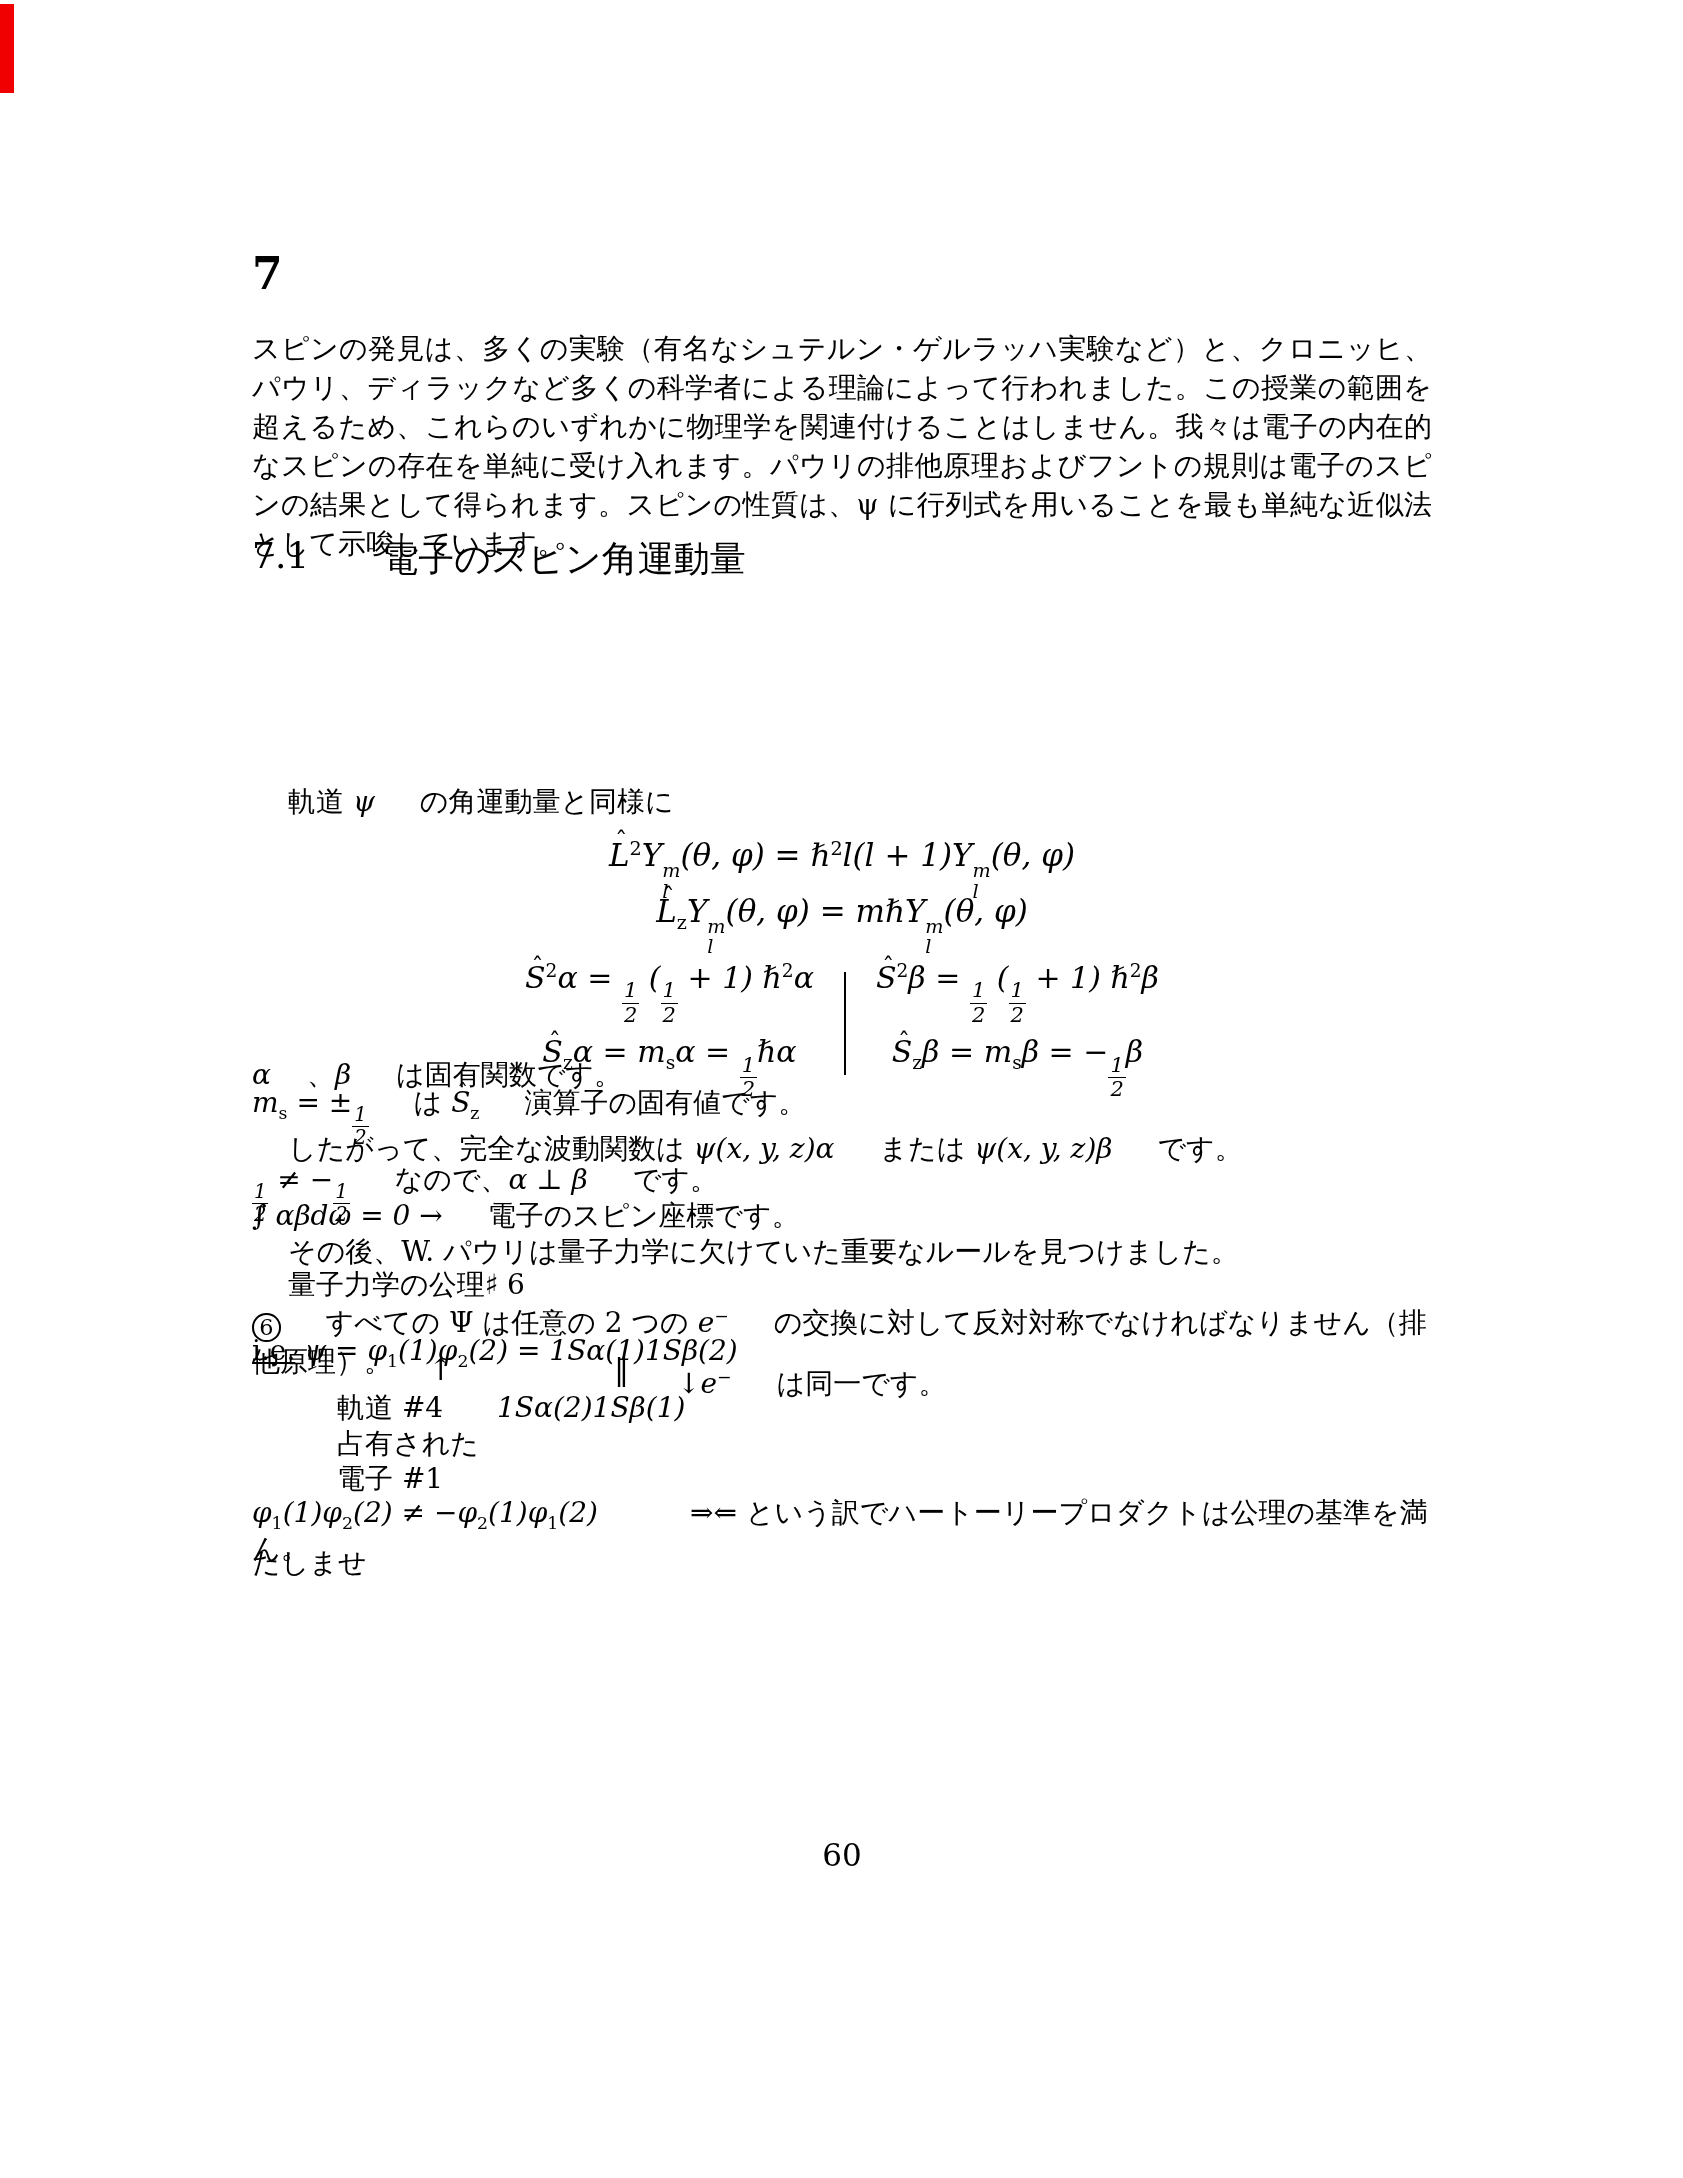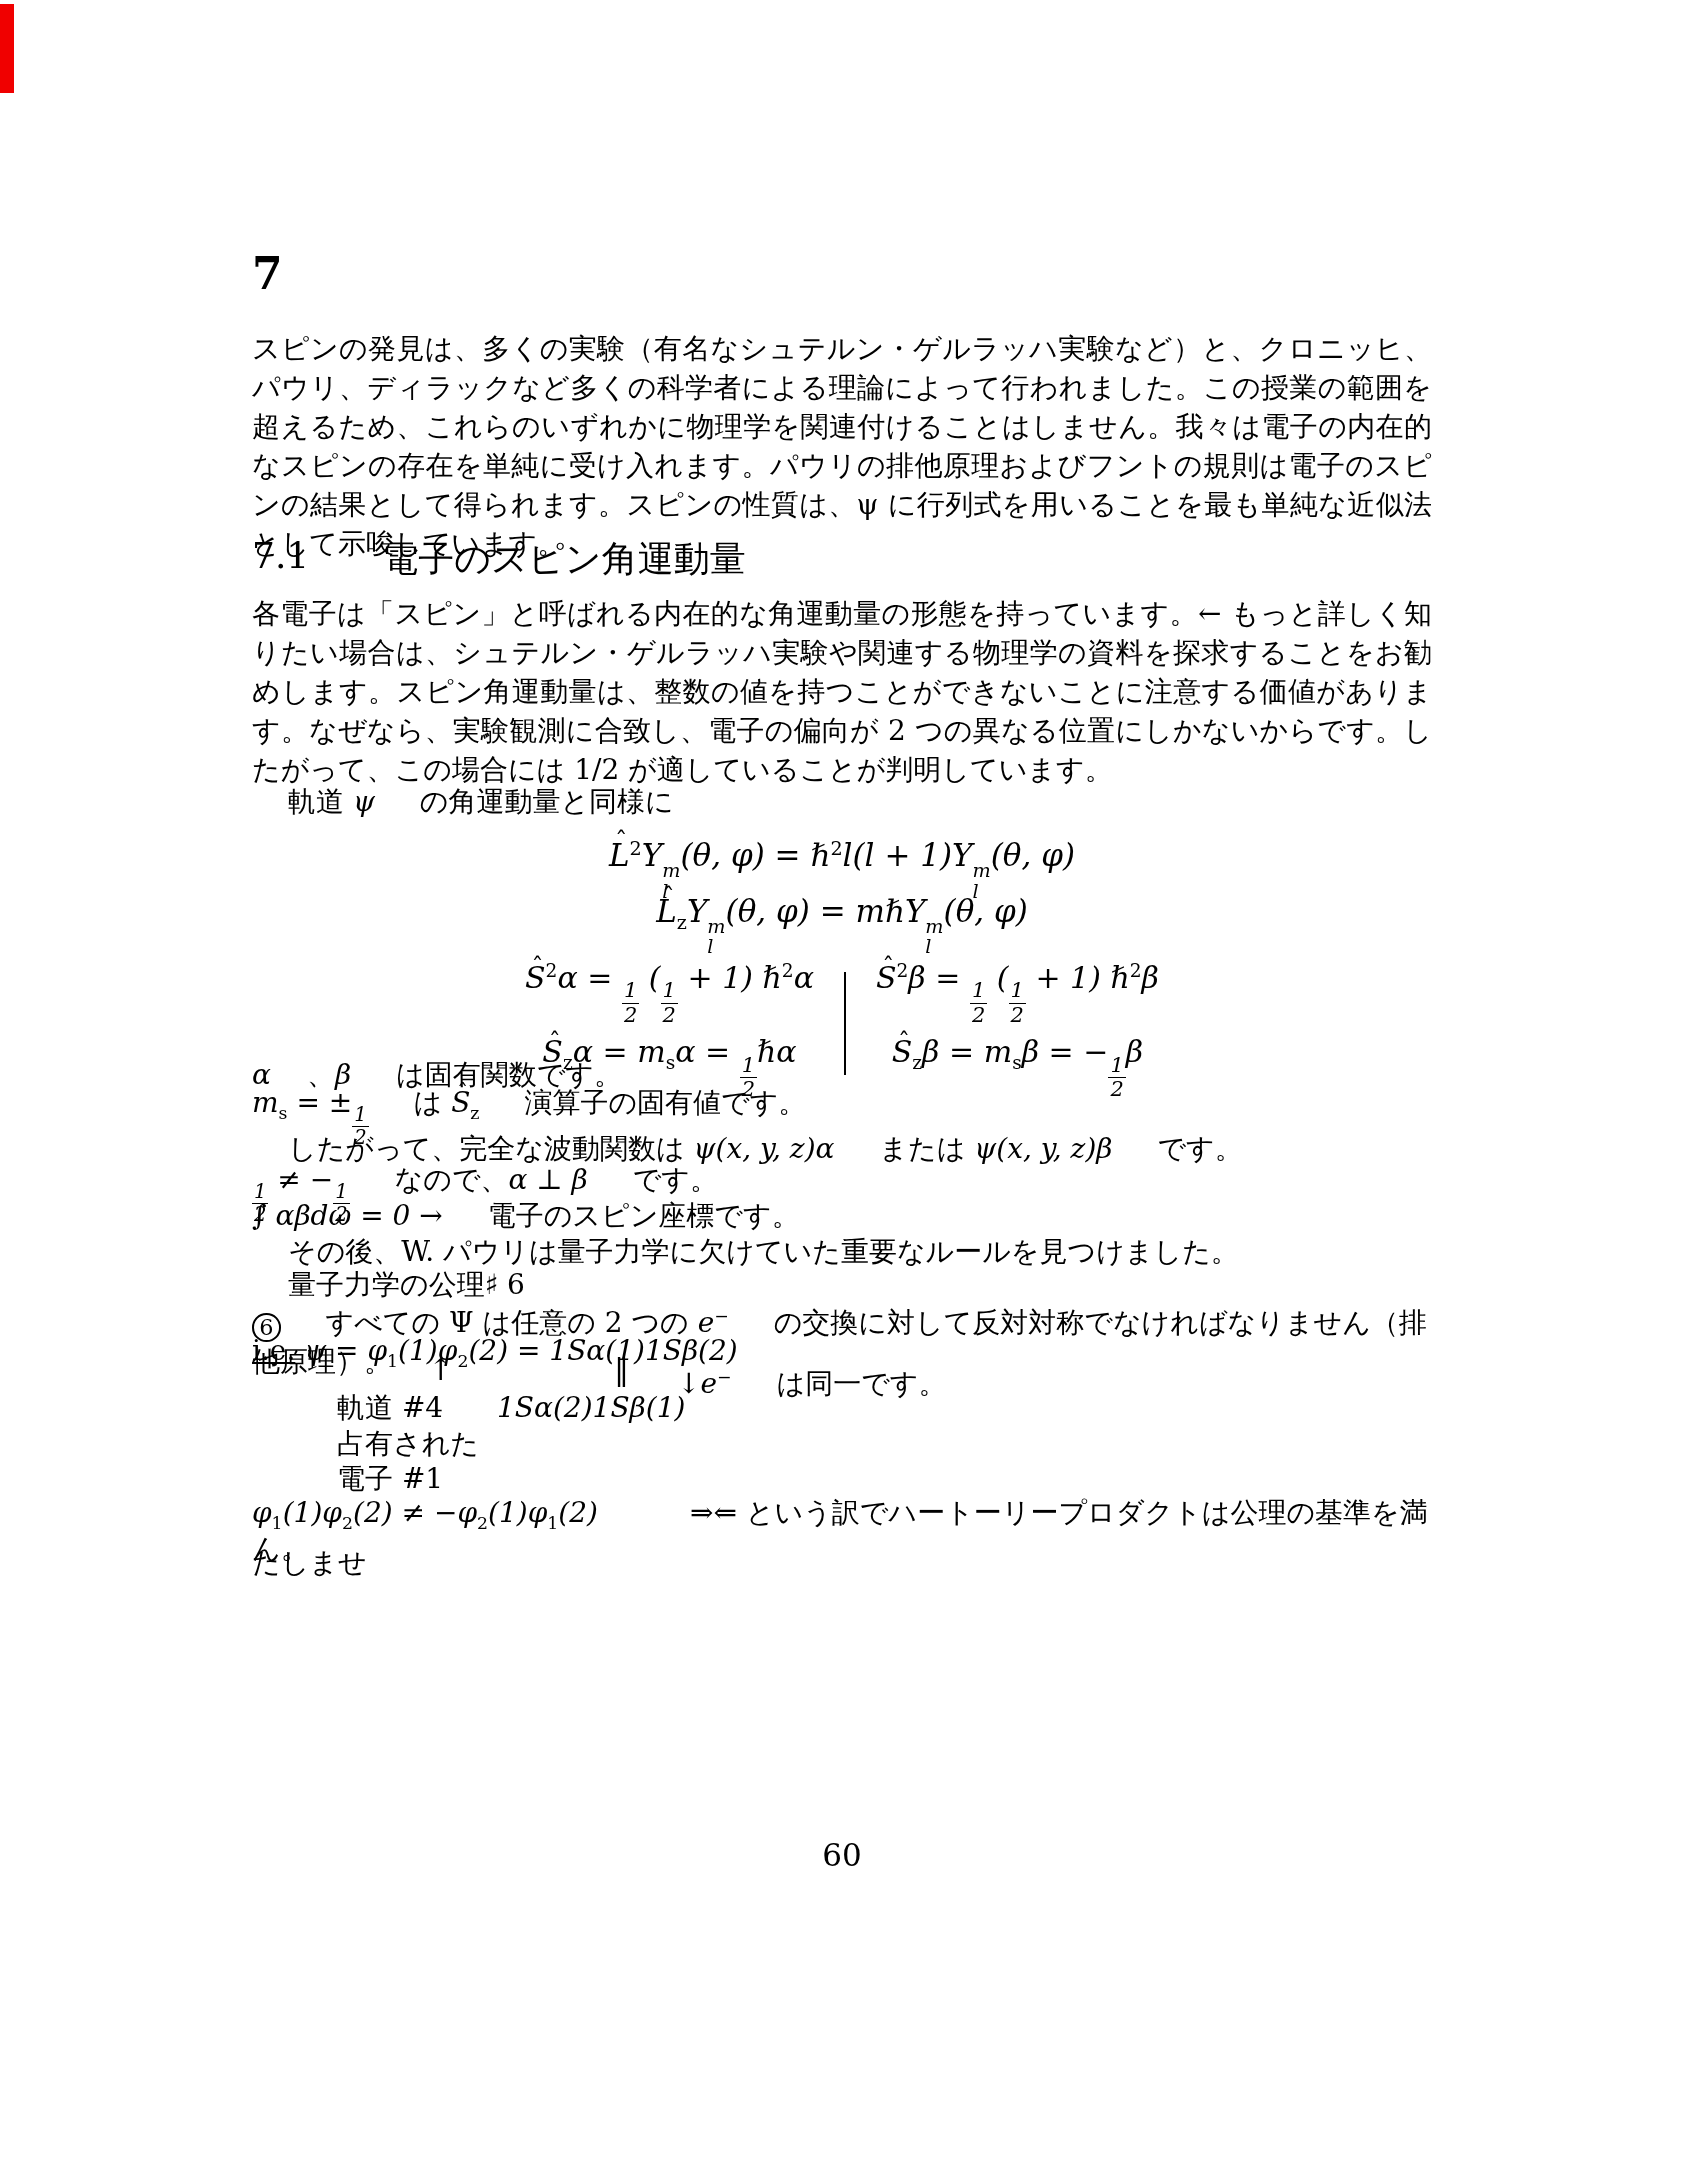--- a/index.html
+++ b/index.html
@@ -54,21 +54,20 @@
     <span class="num">7</span>
   </div>
 
   <div class="abs jp just" style="top:329px;">スピンの発見は、多くの実験（有名なシュテルン・ゲルラッハ実験など）と、クロニッヒ、パウリ、ディラックなど多くの科学者による理論によって行われました。この授業の範囲を超えるため、これらのいずれかに物理学を関連付けることはしません。我々は電子の内在的なスピンの存在を単純に受け入れます。パウリの排他原理およびフントの規則は電子のスピンの結果として得られます。スピンの性質は、ψ に行列式を用いることを最も単純な近似法として示唆しています。</div>
 
   <div class="abs h2" style="top:535px;">
     <span class="num">7.1</span>
     <span>電子のスピン角運動量</span>
   </div>
 
-  <div class="abs jp just" style="top:594px;">各電子は「スピン」と呼ばれる内在的な角運動量の形態を持っています。← もっと詳しく知りたい場合は、シュテルン・ゲルラッハ実験や関連する物理学の資料を探求することをお勧めします。スピン角運動量は、整数の値を持つことができないことに注意する価値があります。なぜなら、実験観測に合致し、電子の偏向が 2 つの異なる位置にしかないからです。したがって、この場合には 1/2 が適していることが判明しています。</div>
 
   <div class="abs jp" style="top:782px;"><span class="mjp">軌道 </span><span class="mit">ψ</span><span class="mjp"> の角運動量と同様に</span></div>
 
   <div class="abs eq center" style="top:837px;"><span class="hatw"><span class="mit">L</span><span class="hatm">ˆ</span></span><sup class="msup">2</sup><span class="mit">Y</span><span class="ss">
         <span>m</span>
         <span>l</span>
       </span><span class="mit">(θ, φ) = </span><span class="mit">ℏ</span><sup class="msup">2</sup><span class="mit">l(l + 1)</span><span class="mit">Y</span><span class="ss">
         <span>m</span>
         <span>l</span>
       </span><span class="mit">(θ, φ)</span></div>

